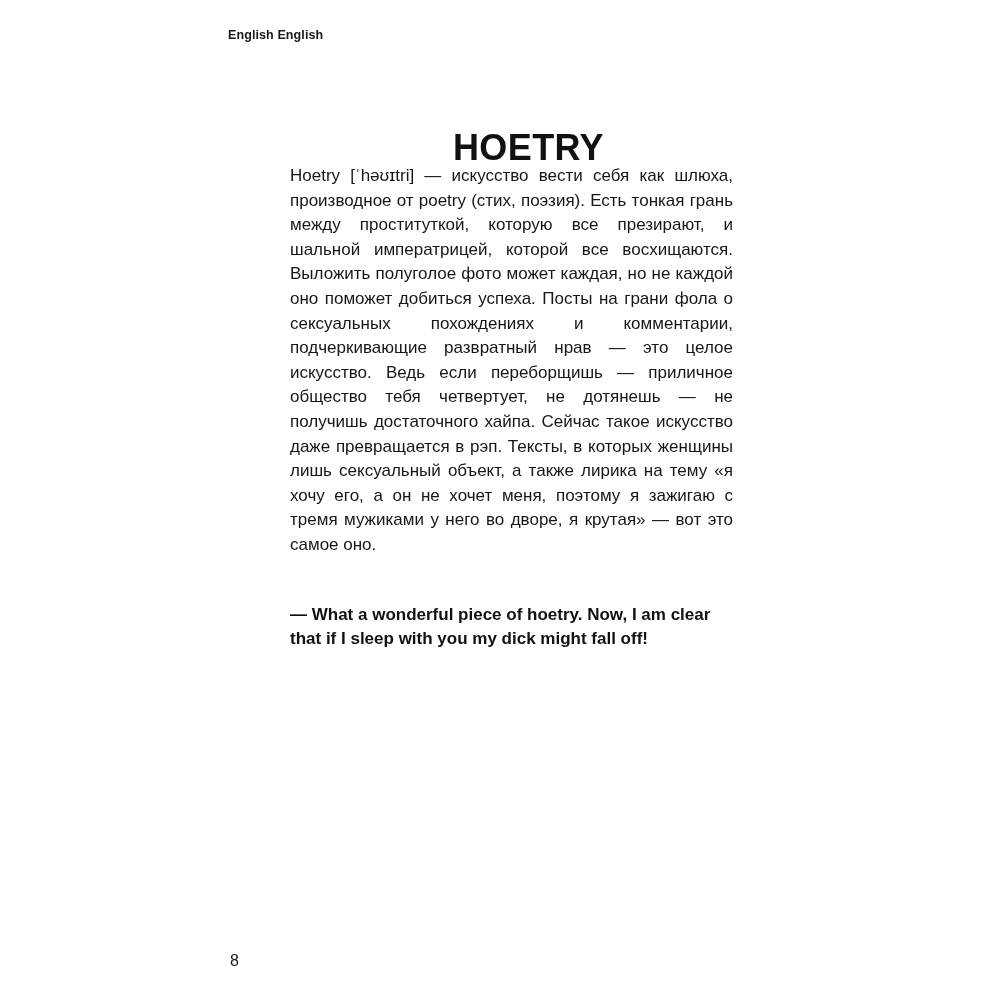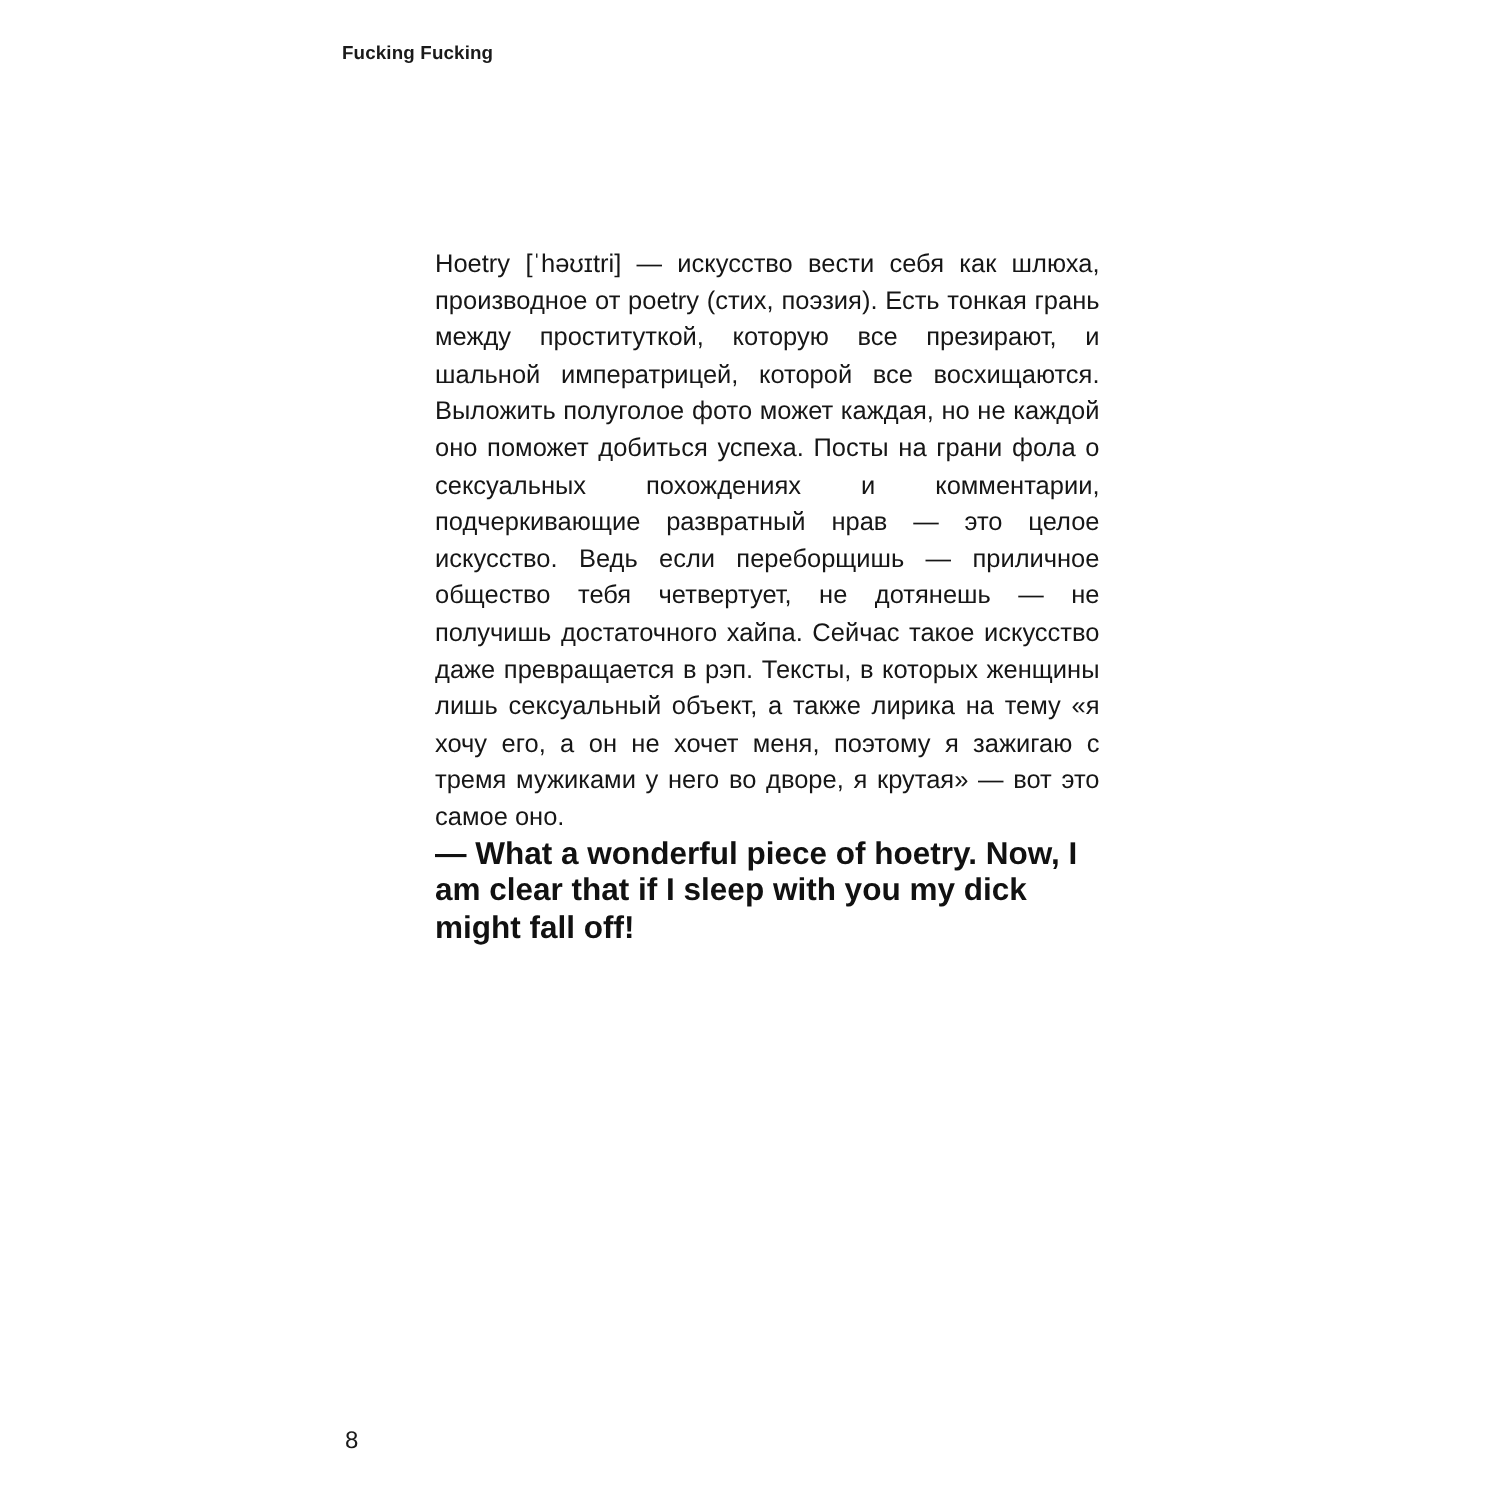--- a/index.html
+++ b/index.html
@@ -56,21 +56,22 @@
     font-size: 17px;
     line-height: 24.6px;
     text-align: justify;
     text-justify: inter-word;
     color: #161616;
     margin: 0;
     hyphens: manual;
   }
 
   .example-block {
-    font-size: 21px;
+    margin-top: 45px;
+    font-size: 17px;
     font-weight: bold;
     line-height: 24.6px;
     color: #111111;
   }
 
   .example-line {
     margin: 0;
     text-align: left;
   }
 
@@ -81,22 +82,23 @@
     top: 952px;
     font-size: 16px;
     color: #1a1a1a;
   }
 </style>
 </head>
 <body>
 
 <div class="page">
 
-  <div class="running-head">Fucking Fucking</div>
+  <div class="running-head">English English</div>
 
+  <h1 class="entry-title">HOETRY</h1>
 
   <div class="text-column">
 
     <p class="definition">Hoetry [ˈhəʊɪtri] — искусство вести себя как шлюха, производное от poetry (стих, поэзия). Есть тонкая грань между проституткой, которую все презирают, и шальной императрицей, которой все восхищаются. Выложить полуголое фото может каждая, но не каждой оно поможет добиться успеха. Посты на грани фола о сексуальных похождениях и комментарии, подчеркивающие развратный нрав — это целое искусство. Ведь если переборщишь — приличное общество тебя четвертует, не дотянешь — не получишь достаточного хайпа. Сейчас такое искусство даже превращается в рэп. Тексты, в которых женщины лишь сексуальный объект, а также лирика на тему «я хочу его, а он не хочет меня, поэтому я зажигаю с тремя мужиками у него во дворе, я крутая» — вот это самое оно.</p>
 
     <div class="example-block">
       <p class="example-line">— What a wonderful piece of hoetry. Now, I am clear that if I sleep with you my dick might fall off!</p>
     </div>
 
   </div>

